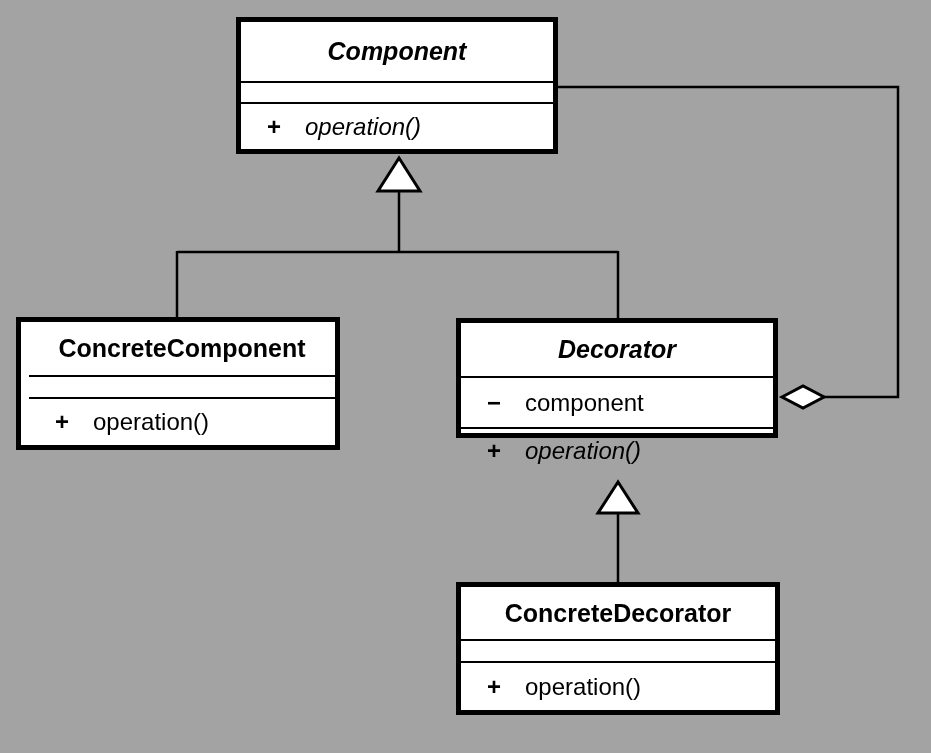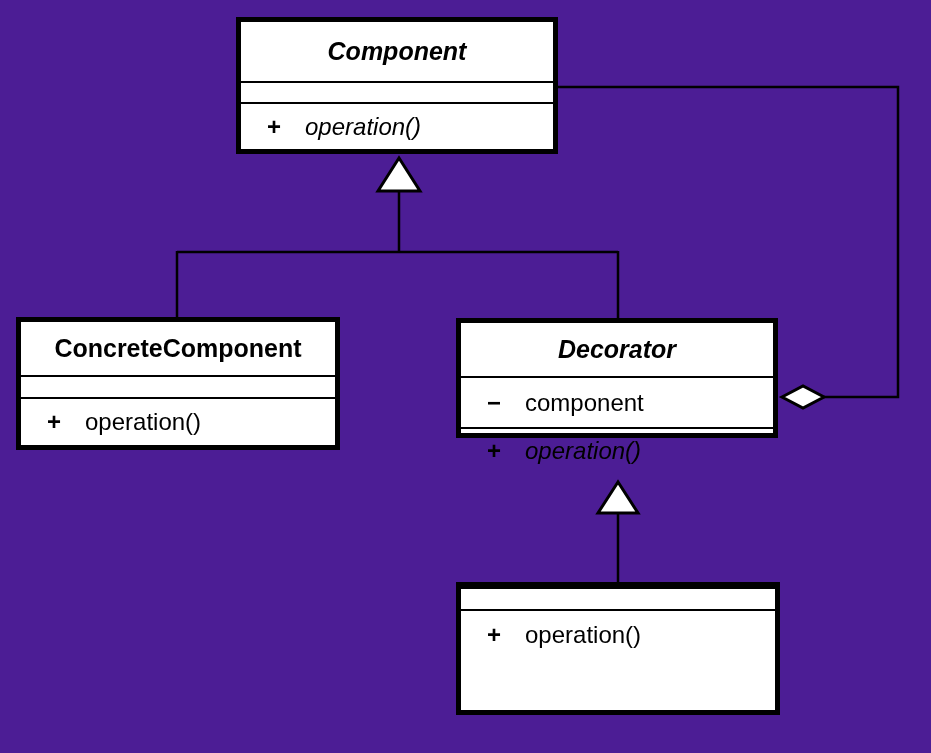--- a/index.html
+++ b/index.html
@@ -4,21 +4,21 @@
 <style>
   html, body {
     margin: 0;
     padding: 0;
     background: #ffffff;
   }
   #canvas {
     position: relative;
     width: 931px;
     height: 753px;
-    background: #4c1d95;
+    background: #a3a3a3;
     font-family: "Liberation Sans", "DejaVu Sans", sans-serif;
     color: #000000;
     overflow: hidden;
   }
   .class-box {
     position: absolute;
     background: #ffffff;
     border: 5px solid #000000;
     box-sizing: border-box;
     display: flex;
@@ -77,21 +77,21 @@
     <div class="class-title" style="height:59px">Component</div>
     <div class="section" style="height:21px"></div>
     <div class="section" style="height:47px">
       <div class="member">
         <span class="sign">+</span>
         <span class="mname italic">operation()</span>
       </div>
     </div>
   </div>
 
-  <div class="class-box" style="left:16px; top:317px; width:324px; height:133px;">
+  <div class="class-box" style="left:16px; top:317px; width:324px; height:133px;padding-left:8px;">
     <div class="class-title" style="height:53px">ConcreteComponent</div>
     <div class="section" style="height:22px"></div>
     <div class="section" style="height:48px">
       <div class="member">
         <span class="sign">+</span>
         <span class="mname">operation()</span>
       </div>
     </div>
   </div>
 
@@ -105,20 +105,21 @@
     </div>
     <div class="section" style="height:45px">
       <div class="member">
         <span class="sign">+</span>
         <span class="mname italic">operation()</span>
       </div>
     </div>
   </div>
 
   <div class="class-box" style="left:456px; top:582px; width:324px; height:133px;">
+    <div class="class-title" style="height:52px">ConcreteDecorator</div>
     <div class="section" style="height:22px"></div>
     <div class="section" style="height:49px">
       <div class="member">
         <span class="sign">+</span>
         <span class="mname">operation()</span>
       </div>
     </div>
   </div>
 
   <svg id="connectors" width="931" height="753" viewBox="0 0 931 753">

